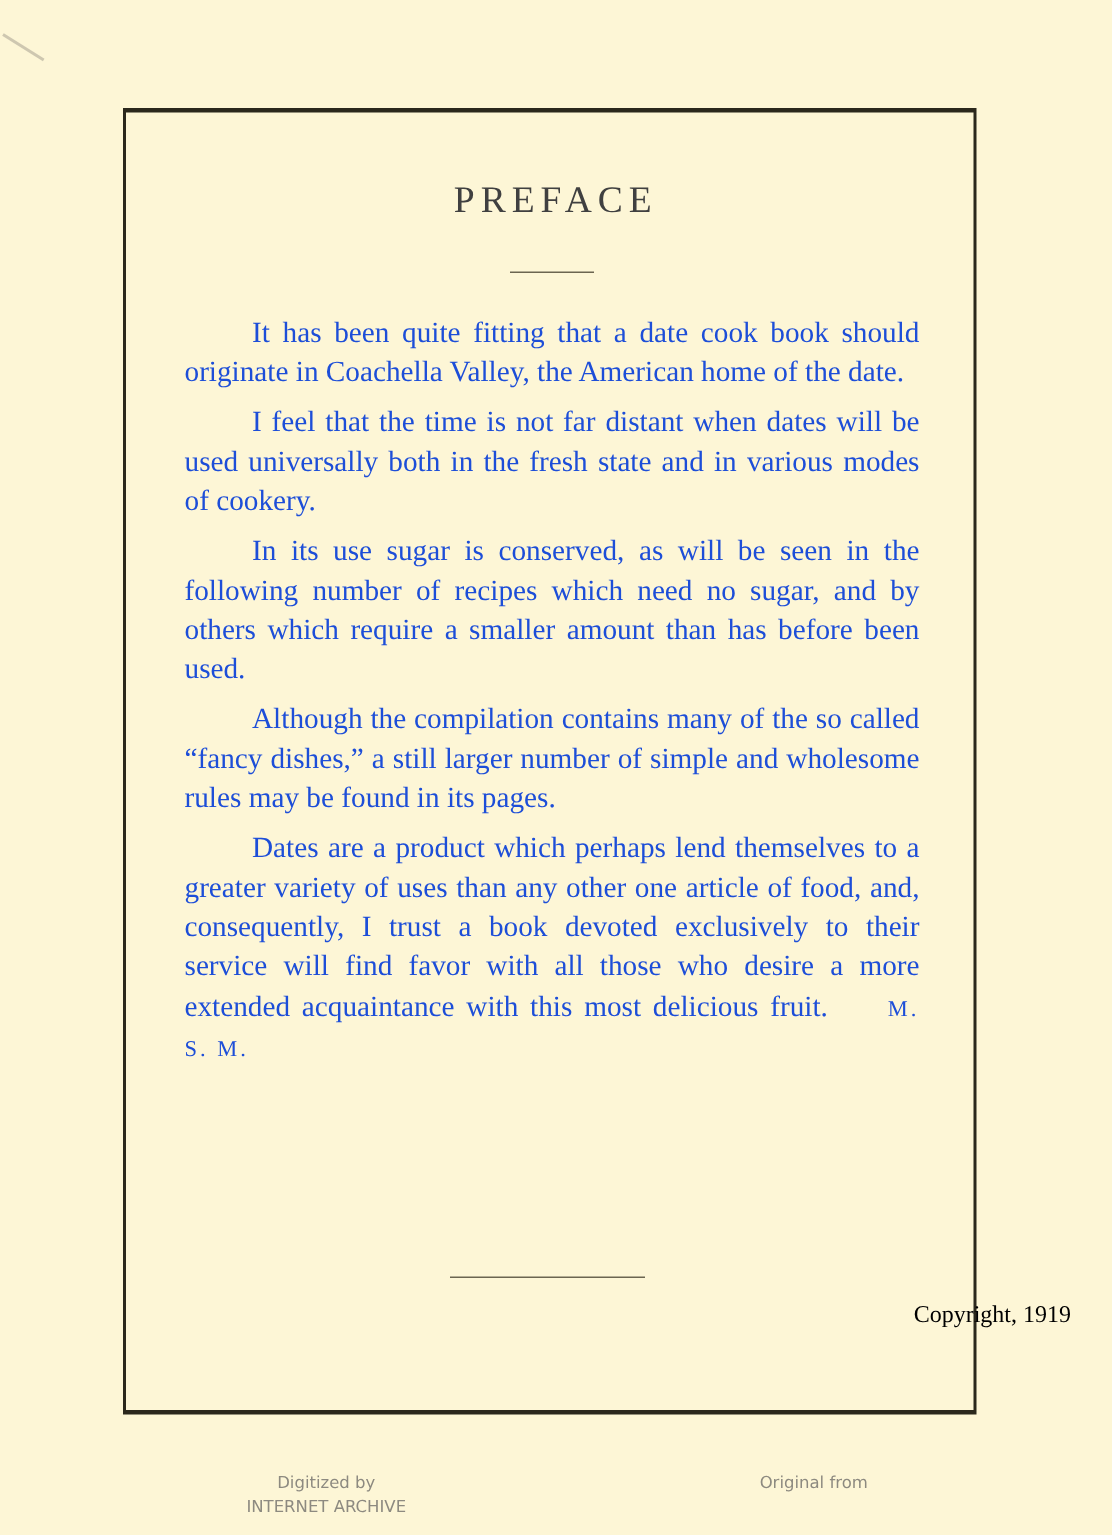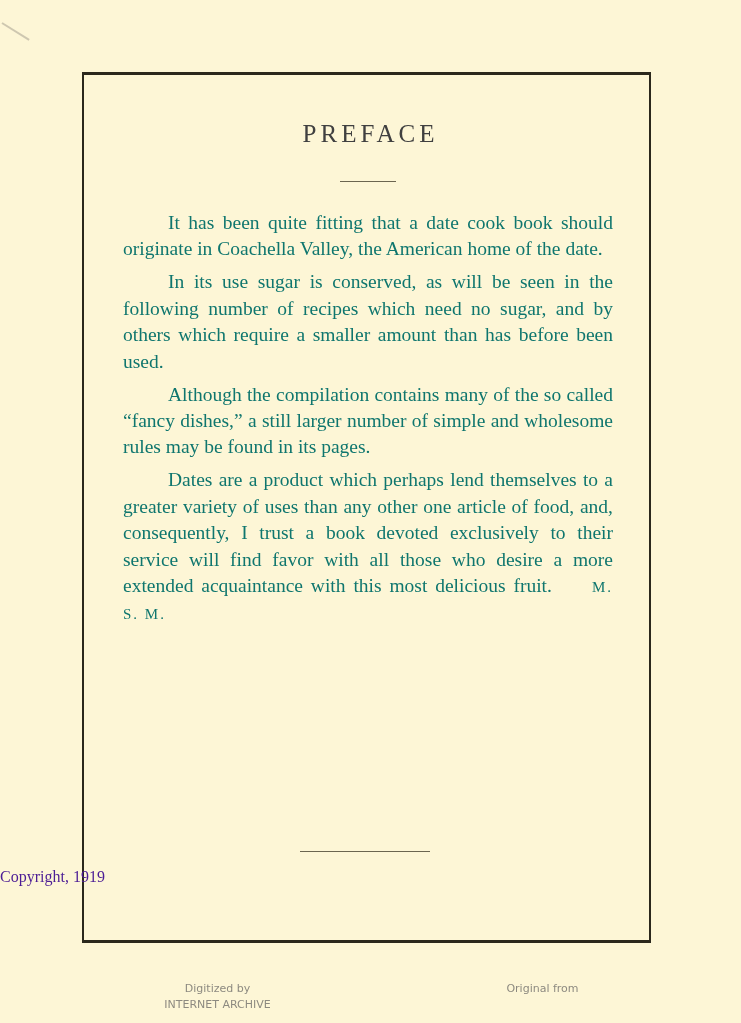--- a/index.html
+++ b/index.html
@@ -64,42 +64,42 @@
       top: 851px;
     }
     .body-text {
       position: absolute;
       left: 123px;
       top: 210px;
       width: 490px;
       font-size: 19.5px;
       line-height: 26.4px;
       text-align: justify;
-      color: #0f766e;
+      color: #1d4ed8;
     }
     .body-text p {
       margin: 0 0 6.6px 0;
       text-indent: 45px;
       text-align: justify;
       hyphens: manual;
     }
     .sig {
       font-size: 15px;
       letter-spacing: 2px;
       margin-left: 40px;
     }
     .copyright {
       position: absolute;
       left: 0;
       width: 714px;
       top: 866px;
-      text-align: left;
+      text-align: right;
       font-size: 16px;
       line-height: 22px;
-      color: #4c1d95;
+      color: #000000;
     }
     .footer {
       position: absolute;
       top: 982px;
       text-align: center;
       font-family: "DejaVu Sans", sans-serif;
       color: #8d8a80;
     }
     .footer .small {
       font-size: 11px;
@@ -125,20 +125,21 @@
 <div class="scratch"></div>
 
 <div class="frame"></div>
 
 <div class="title">PREFACE</div>
 
 <div class="rule rule-top"></div>
 
 <div class="body-text">
   <p>It has been quite fitting that a date cook book should originate in Coachella Valley, the American home of the date.</p>
+  <p>I feel that the time is not far distant when dates will be used universally both in the fresh state and in various modes of cook­ery.</p>
   <p>In its use sugar is conserved, as will be seen in the following number of recipes which need no sugar, and by others which require a smaller amount than has before been used.</p>
   <p>Although the compilation contains many of the so called “fancy dishes,” a still larger number of simple and wholesome rules may be found in its pages.</p>
   <p><span>Dates are a product which perhaps lend themselves to a greater variety of uses than any other one article of food, and, conse­quently, I trust a book devoted exclusively to their service will find favor with all those who desire a more extended acquaintance with this most delicious fruit.</span><span class="sig">M. S. M.</span></p>
 </div>
 
 <div class="rule rule-bottom"></div>
 
 <div class="copyright">
   <div>Copyright, 1919</div>
 </div>

